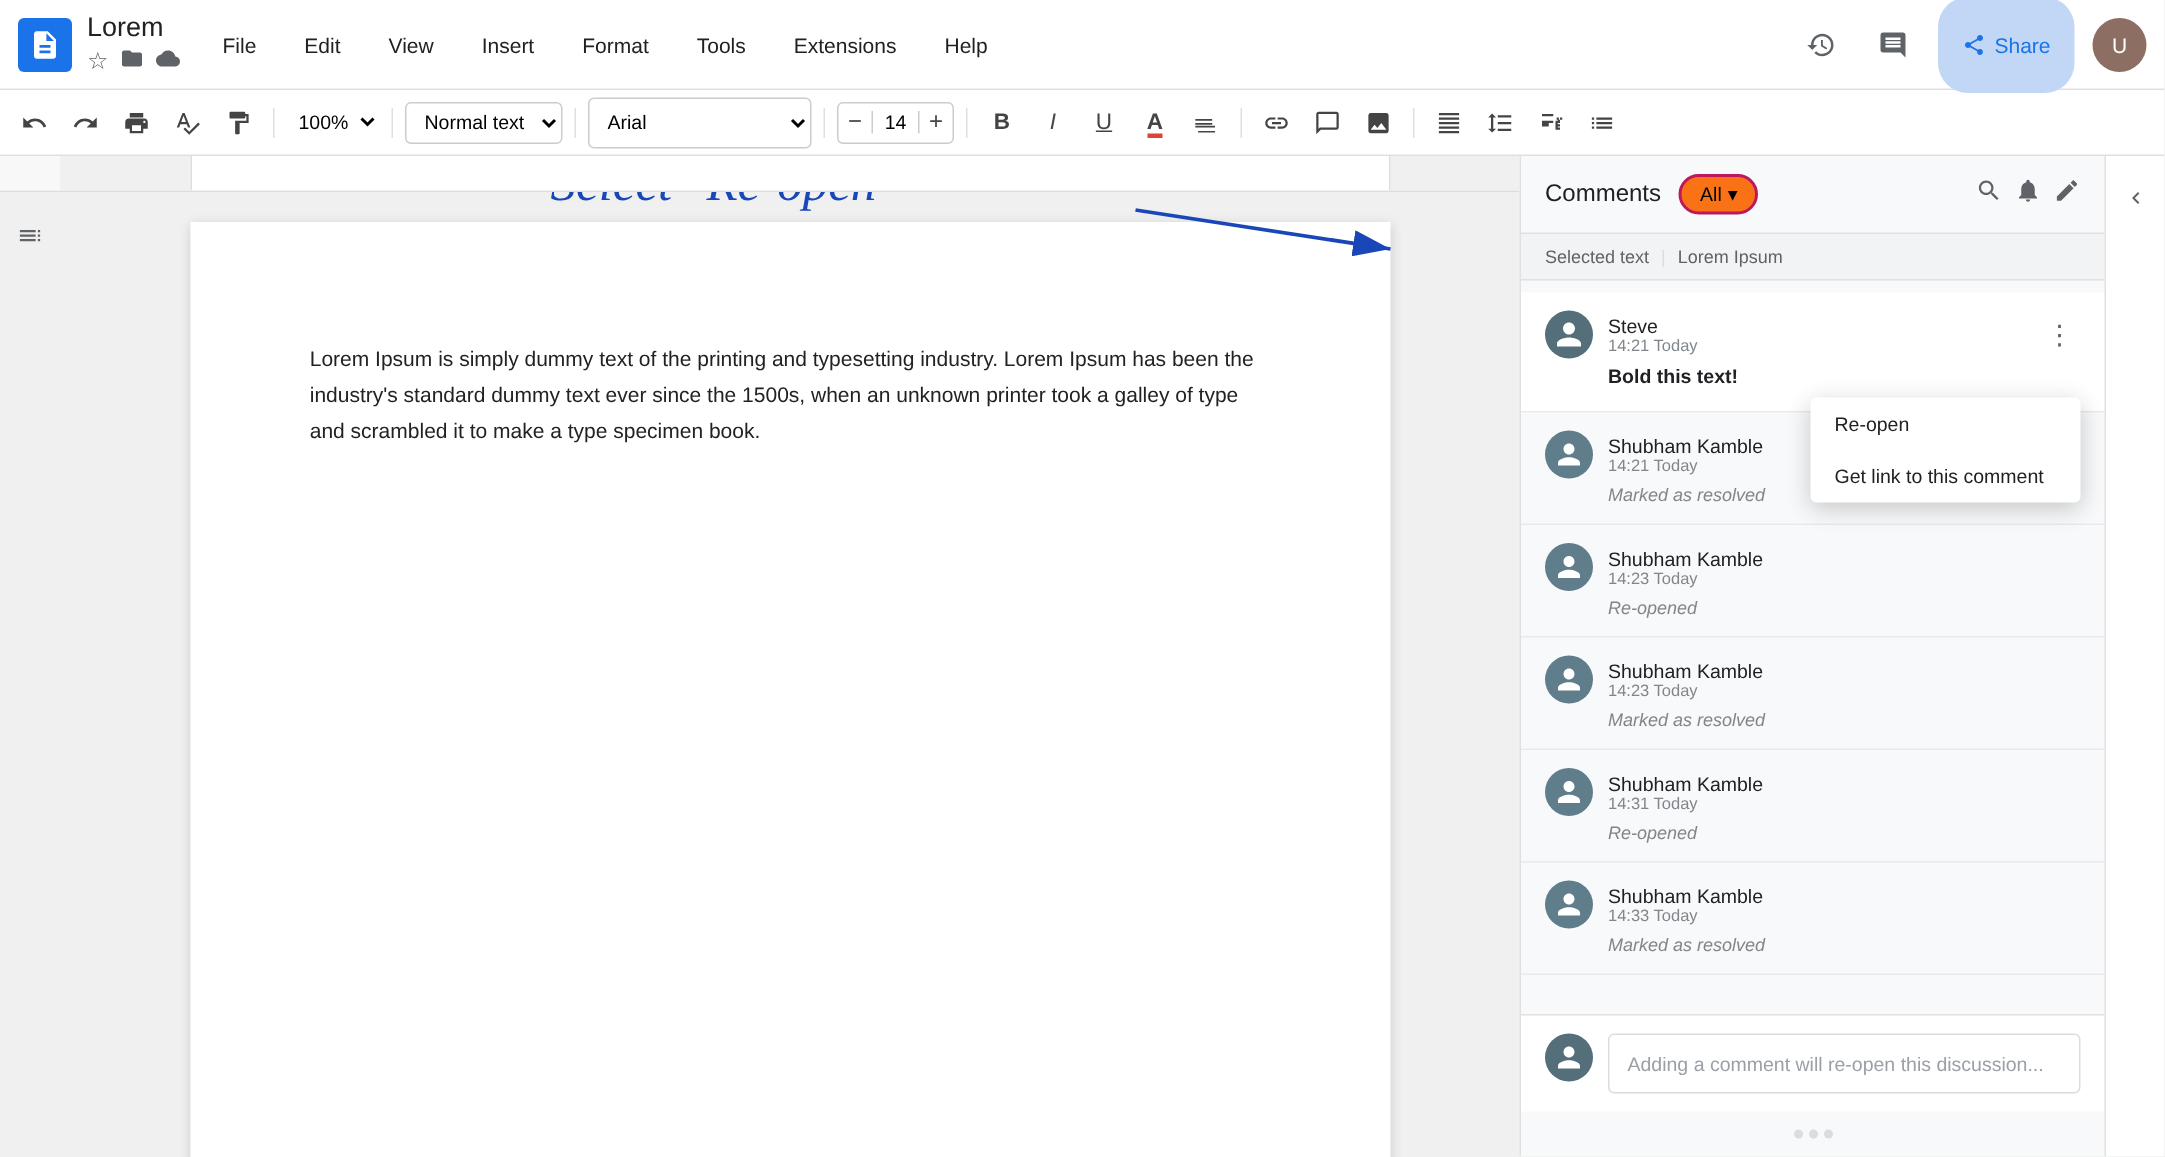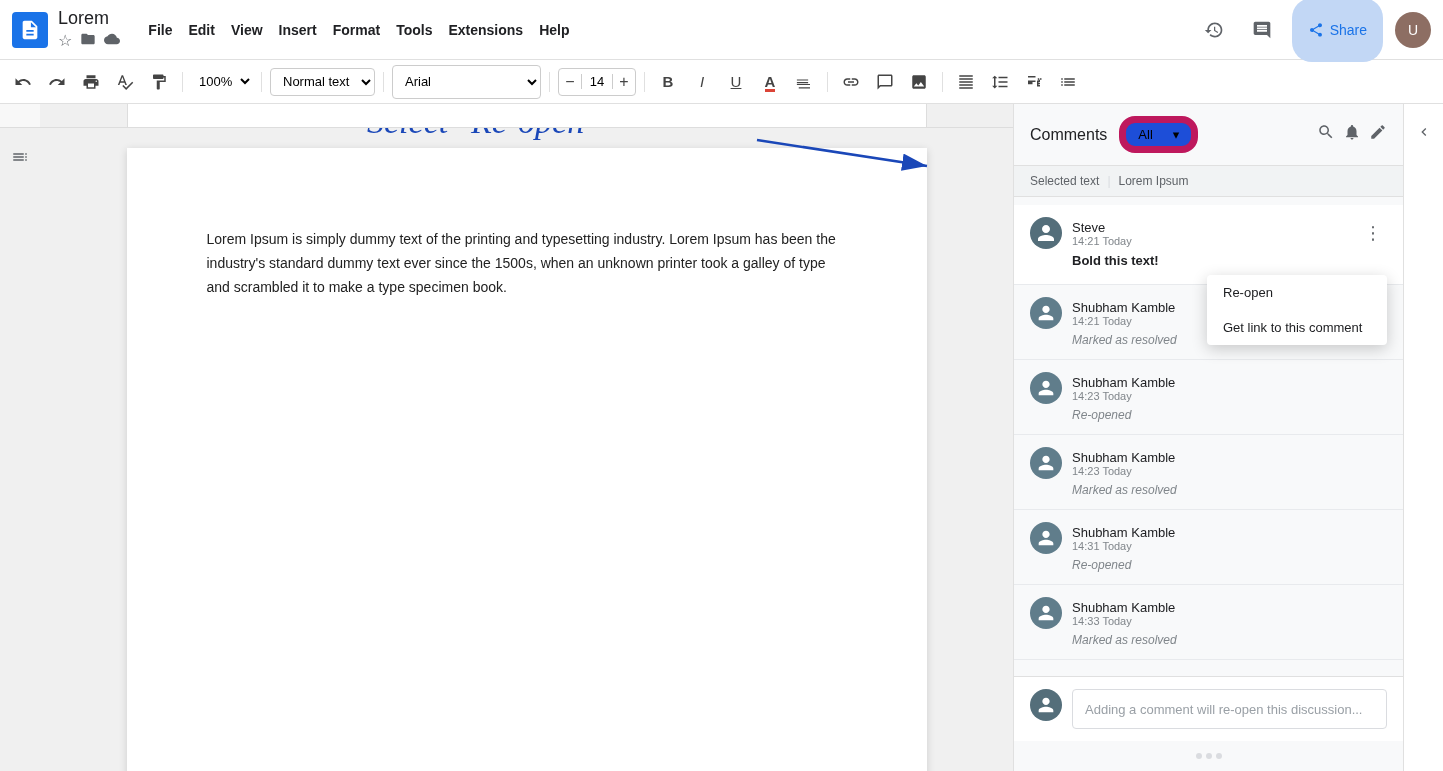--- a/index.html
+++ b/index.html
@@ -23,21 +23,21 @@
       margin-right: 10px;
       flex-shrink: 0;
     }
     #app-icon svg { width: 22px; height: 22px; fill: white; }
     #doc-title-area { display: flex; flex-direction: column; margin-right: 20px; }
     #doc-title { font-size: 18px; font-weight: 400; color: #202124; }
     #doc-title-icons { display: flex; gap: 8px; margin-top: 2px; }
     #doc-title-icons span { font-size: 16px; color: #5f6368; cursor: pointer; }
 
     #menu-bar {
-      display: flex; gap: 0; margin-right: auto; font-weight: bold;
+      display: flex; gap: 16px; margin-right: auto;
     }
     #menu-bar span {
       font-size: 14px; color: #202124; padding: 4px 8px; cursor: pointer; border-radius: 4px;
     }
 
     #top-right {
       display: flex; align-items: center; gap: 12px;
     }
     .icon-btn {
       width: 36px; height: 36px; display: flex; align-items: center; justify-content: center;
@@ -113,23 +113,23 @@
       overflow: hidden;
     }
     #comments-header {
       padding: 12px 16px;
       display: flex; align-items: center; gap: 12px;
       background: #f8f9fa;
       border-bottom: 1px solid #e0e0e0;
     }
     #comments-title { font-size: 16px; font-weight: 500; color: #202124; }
     #comments-filter {
-      background: #1d4ed8; border: 7px solid #be185d; border-radius: 16px;
+      background: #f97316; border: 2px solid #be185d; border-radius: 16px;
       padding: 4px 12px; font-size: 13px; cursor: pointer;
-      display: flex; align-items: center; gap: 20px;
+      display: flex; align-items: center; gap: 4px;
     }
     #comments-icons { margin-left: auto; display: flex; gap: 8px; }
     #comments-icons span { font-size: 18px; color: #5f6368; cursor: pointer; }
 
     #selected-text-bar {
       background: #f1f3f4;
       padding: 8px 16px;
       font-size: 12px;
       color: #5f6368;
       border-bottom: 1px solid #e0e0e0;

